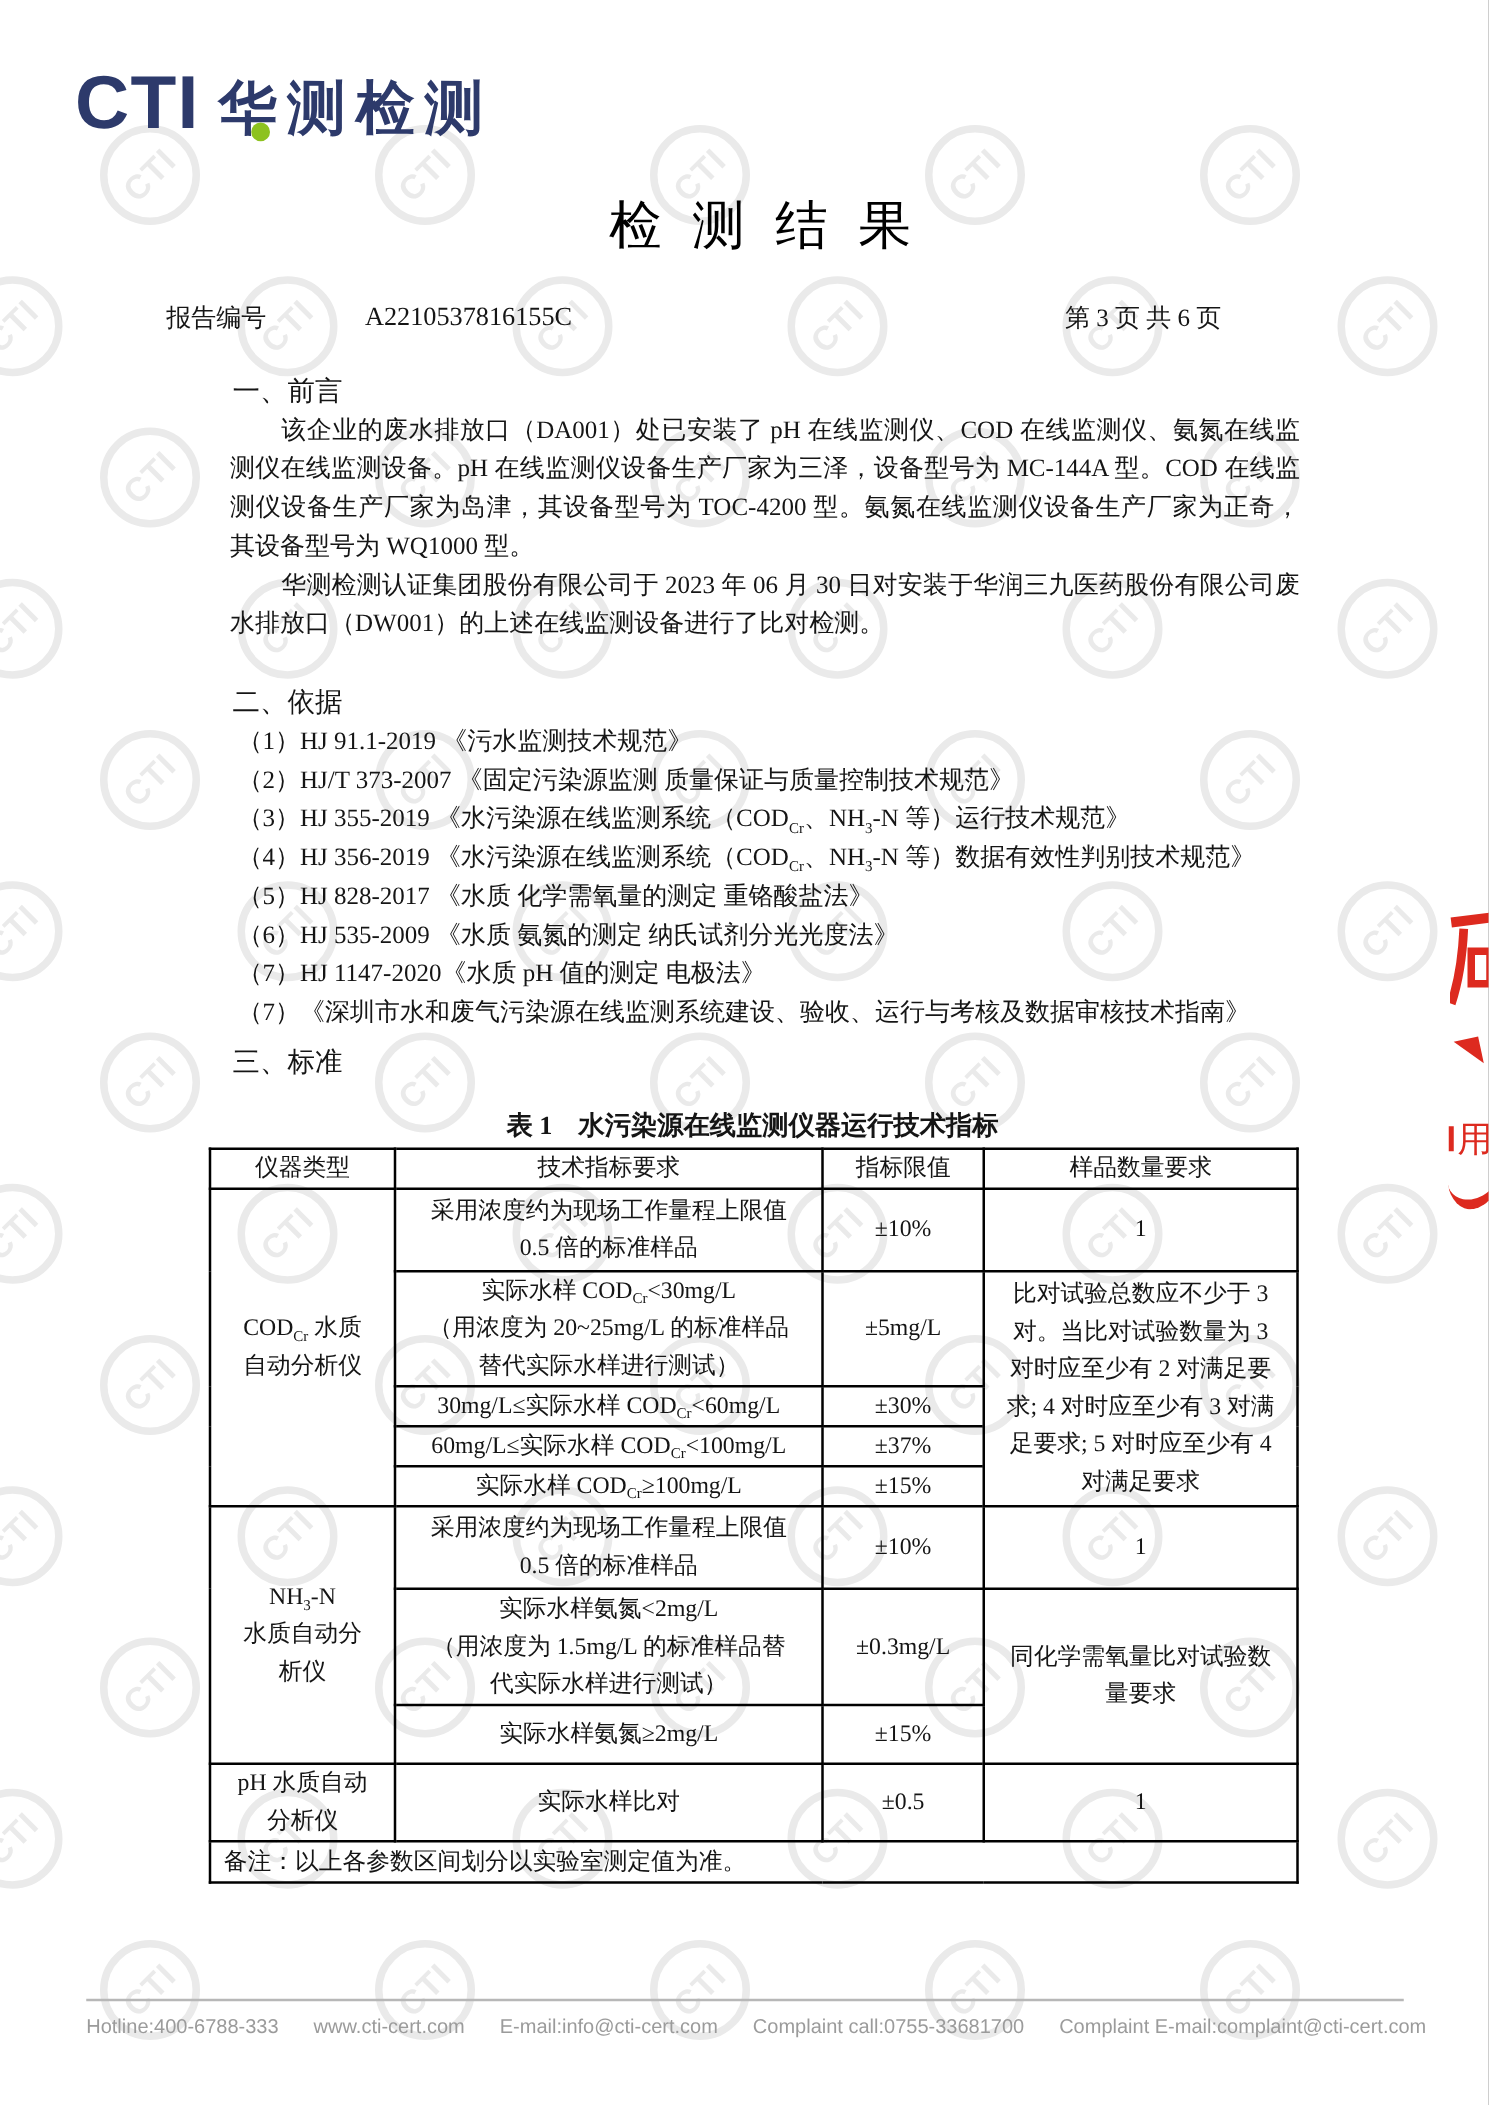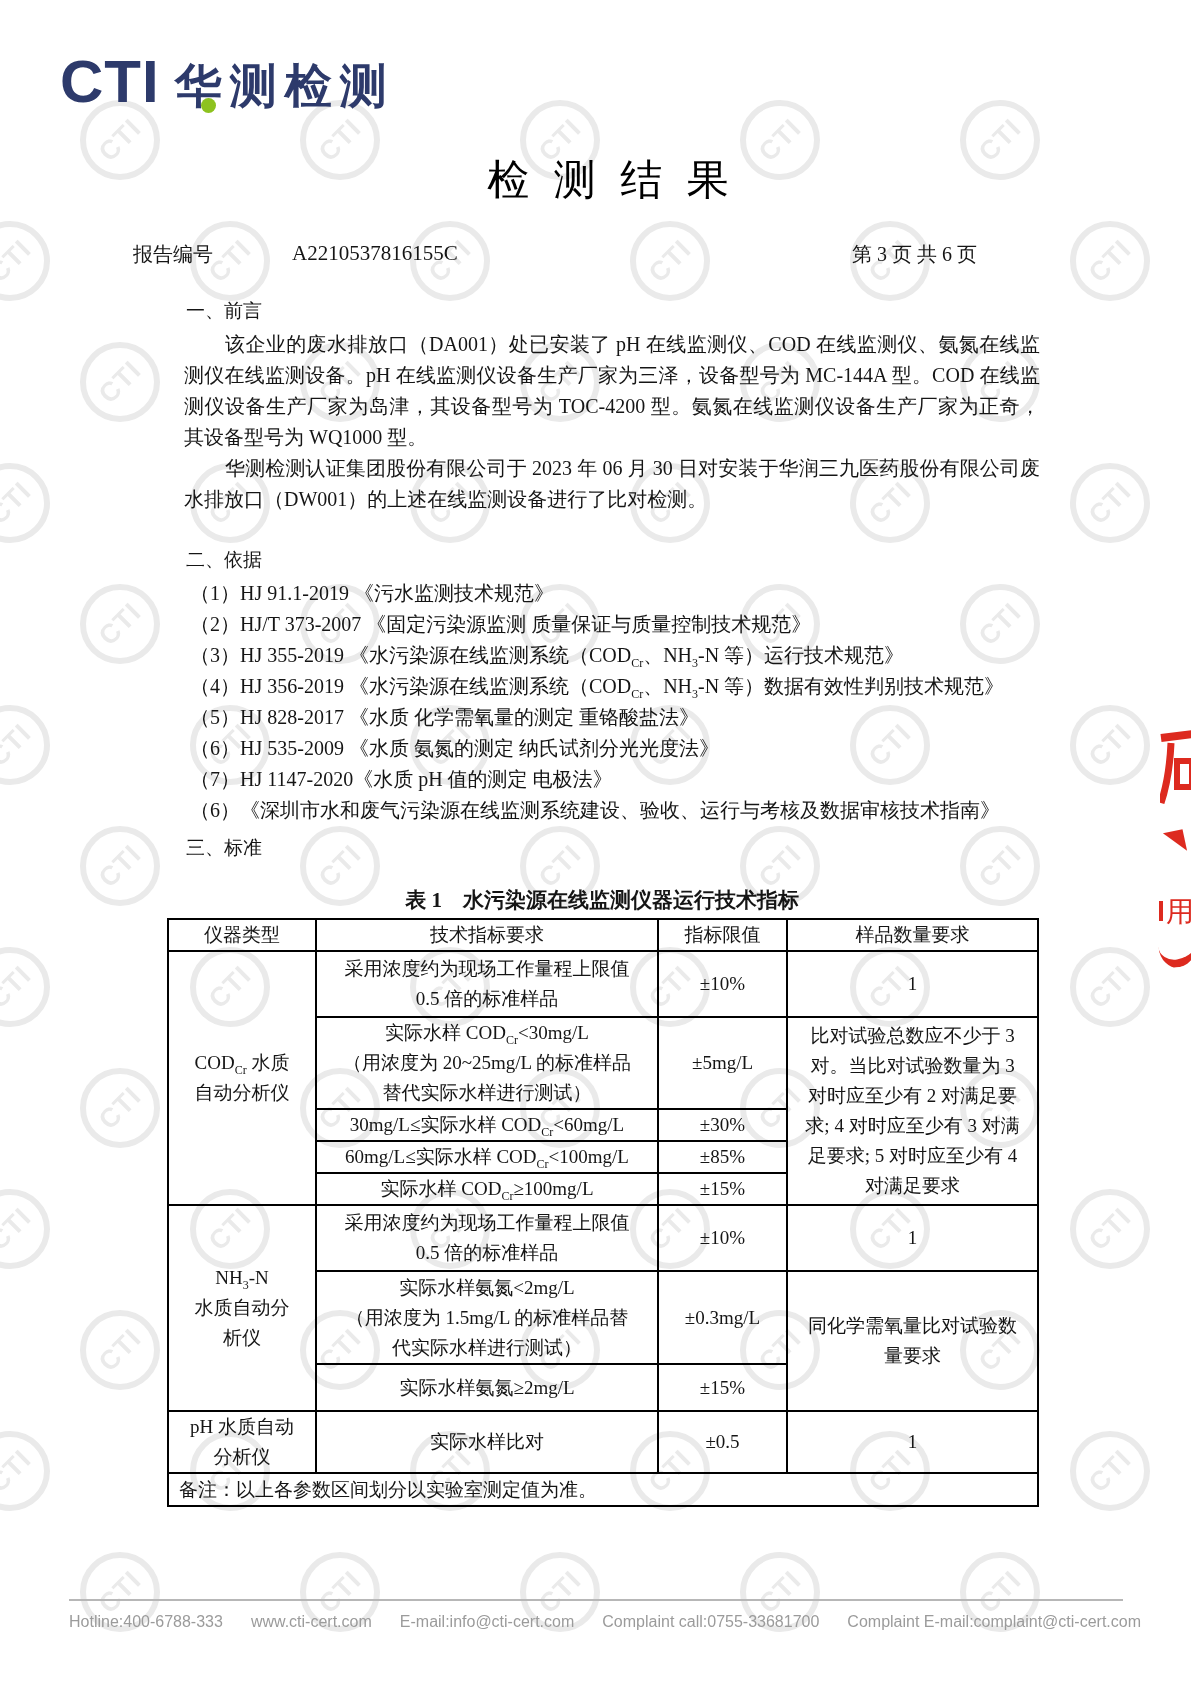--- a/index.html
+++ b/index.html
@@ -19,21 +19,21 @@
             background:#8dc21f;z-index:2;}
   .logo-cn{font-family:"Liberation Sans",sans-serif;font-weight:900;font-size:47px;
            color:#2d3a6b;letter-spacing:8px;}
   
   .doc-title{position:absolute;top:152px;left:16px;width:100%;text-align:center;z-index:1;
              font-size:42px;font-weight:400;letter-spacing:7px;color:#000;}
   .meta-label{position:absolute;left:133px;top:241px;font-size:20px;z-index:1;}
   .meta-value{position:absolute;left:292px;top:241px;font-size:21px;z-index:1;font-family:"Liberation Serif",serif;}
   .meta-pages{position:absolute;right:214px;top:241px;font-size:20px;z-index:1;}
   
-  .h{position:absolute;left:186px;font-size:19px;z-index:1;}
+  .h{position:absolute;left:186px;font-size:22px;z-index:1;}
   .sec1-h{top:298px;}
   .sec2-h{top:547px;}
   .sec3-h{top:835px;}
   .para{position:absolute;left:184px;width:856px;font-size:20px;line-height:31px;
         text-align:justify;text-indent:41px;z-index:1;}
   .p1{top:329px;}
   .p2{top:453px;}
   .basis-list{position:absolute;left:190px;top:578px;width:862px;font-size:20px;
               line-height:31px;z-index:1;}
   .basis-item{white-space:normal;}
@@ -301,21 +301,21 @@
 
   <div class="h sec2-h">二、依据</div>
   <div class="basis-list" id="basis-list">
       <div class="basis-item">（1）HJ 91.1-2019  《污水监测技术规范》</div>
       <div class="basis-item">（2）HJ/T 373-2007  《固定污染源监测  质量保证与质量控制技术规范》</div>
       <div class="basis-item">（3）HJ 355-2019  《水污染源在线监测系统（COD<sub>Cr</sub>、NH<sub>3</sub>-N 等）运行技术规范》</div>
       <div class="basis-item">（4）HJ 356-2019 《水污染源在线监测系统（COD<sub>Cr</sub>、NH<sub>3</sub>-N 等）数据有效性判别技术规范》</div>
       <div class="basis-item">（5）HJ 828-2017  《水质  化学需氧量的测定  重铬酸盐法》</div>
       <div class="basis-item">（6）HJ 535-2009  《水质  氨氮的测定  纳氏试剂分光光度法》</div>
       <div class="basis-item">（7）HJ 1147-2020《水质  pH 值的测定  电极法》</div>
-      <div class="basis-item">（6）《深圳市水和废气污染源在线监测系统建设、验收、运行与考核及数据审核技术指南》</div>
+      <div class="basis-item">（7）《深圳市水和废气污染源在线监测系统建设、验收、运行与考核及数据审核技术指南》</div>
     </div>
 
   <div class="h sec3-h">三、标准</div>
   <div class="table-title">表 1　水污染源在线监测仪器运行技术指标</div>
 
   <table class="results-table" id="results-table">
       <colgroup>
         <col style="width: 148px;">
         <col style="width: 342px;">
         <col style="width: 129px;">
@@ -340,21 +340,21 @@
           <td>实际水样 COD<sub>Cr</sub>&lt;30mg/L<br>（用浓度为 20~25mg/L 的标准样品<br>替代实际水样进行测试）</td>
           <td>±5mg/L</td>
           <td rowspan="4">比对试验总数应不少于 3<br>对。当比对试验数量为 3<br>对时应至少有 2 对满足要<br>求; 4 对时应至少有 3 对满<br>足要求; 5 对时应至少有 4<br>对满足要求</td>
         </tr>
         <tr style="height: 31px;">
           <td>30mg/L≤实际水样 COD<sub>Cr</sub>&lt;60mg/L</td>
           <td>±30%</td>
         </tr>
         <tr style="height: 31px;">
           <td>60mg/L≤实际水样 COD<sub>Cr</sub>&lt;100mg/L</td>
-          <td>±85%</td>
+          <td>±37%</td>
         </tr>
         <tr style="height: 31px;">
           <td>实际水样 COD<sub>Cr</sub>≥100mg/L</td>
           <td>±15%</td>
         </tr>
         <tr style="height: 66px;">
           <td rowspan="3">NH<sub>3</sub>-N<br>水质自动分<br>析仪</td>
           <td>采用浓度约为现场工作量程上限值<br>0.5 倍的标准样品</td>
           <td>±10%</td>
           <td>1</td>

